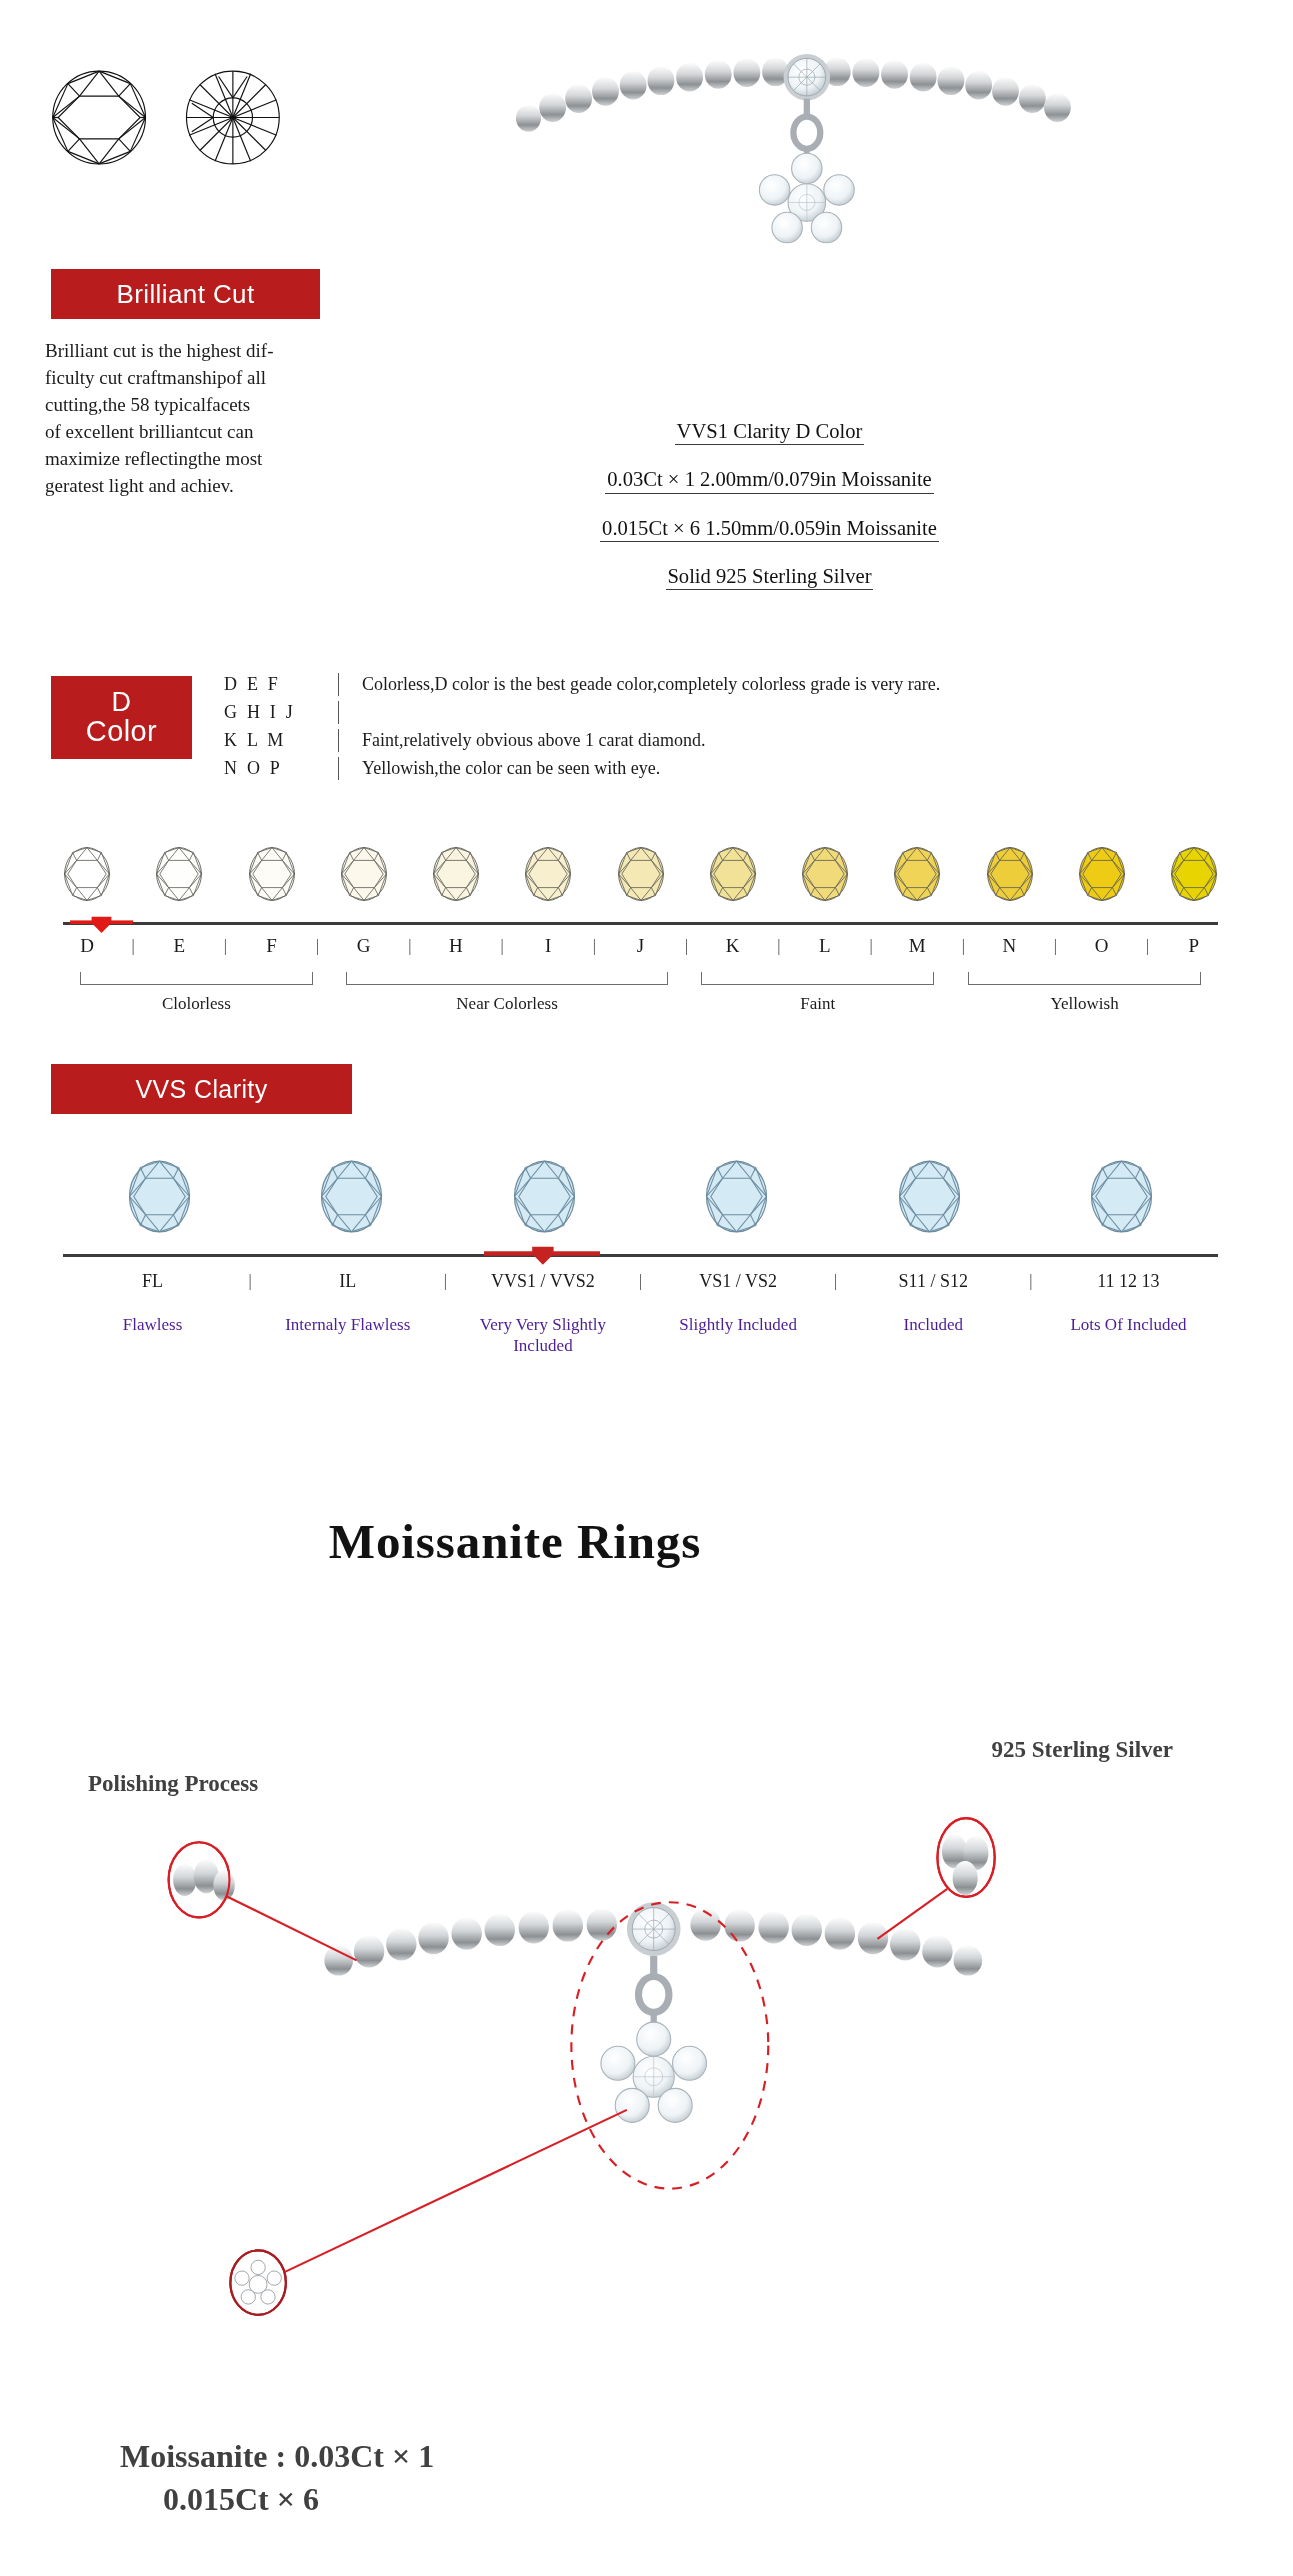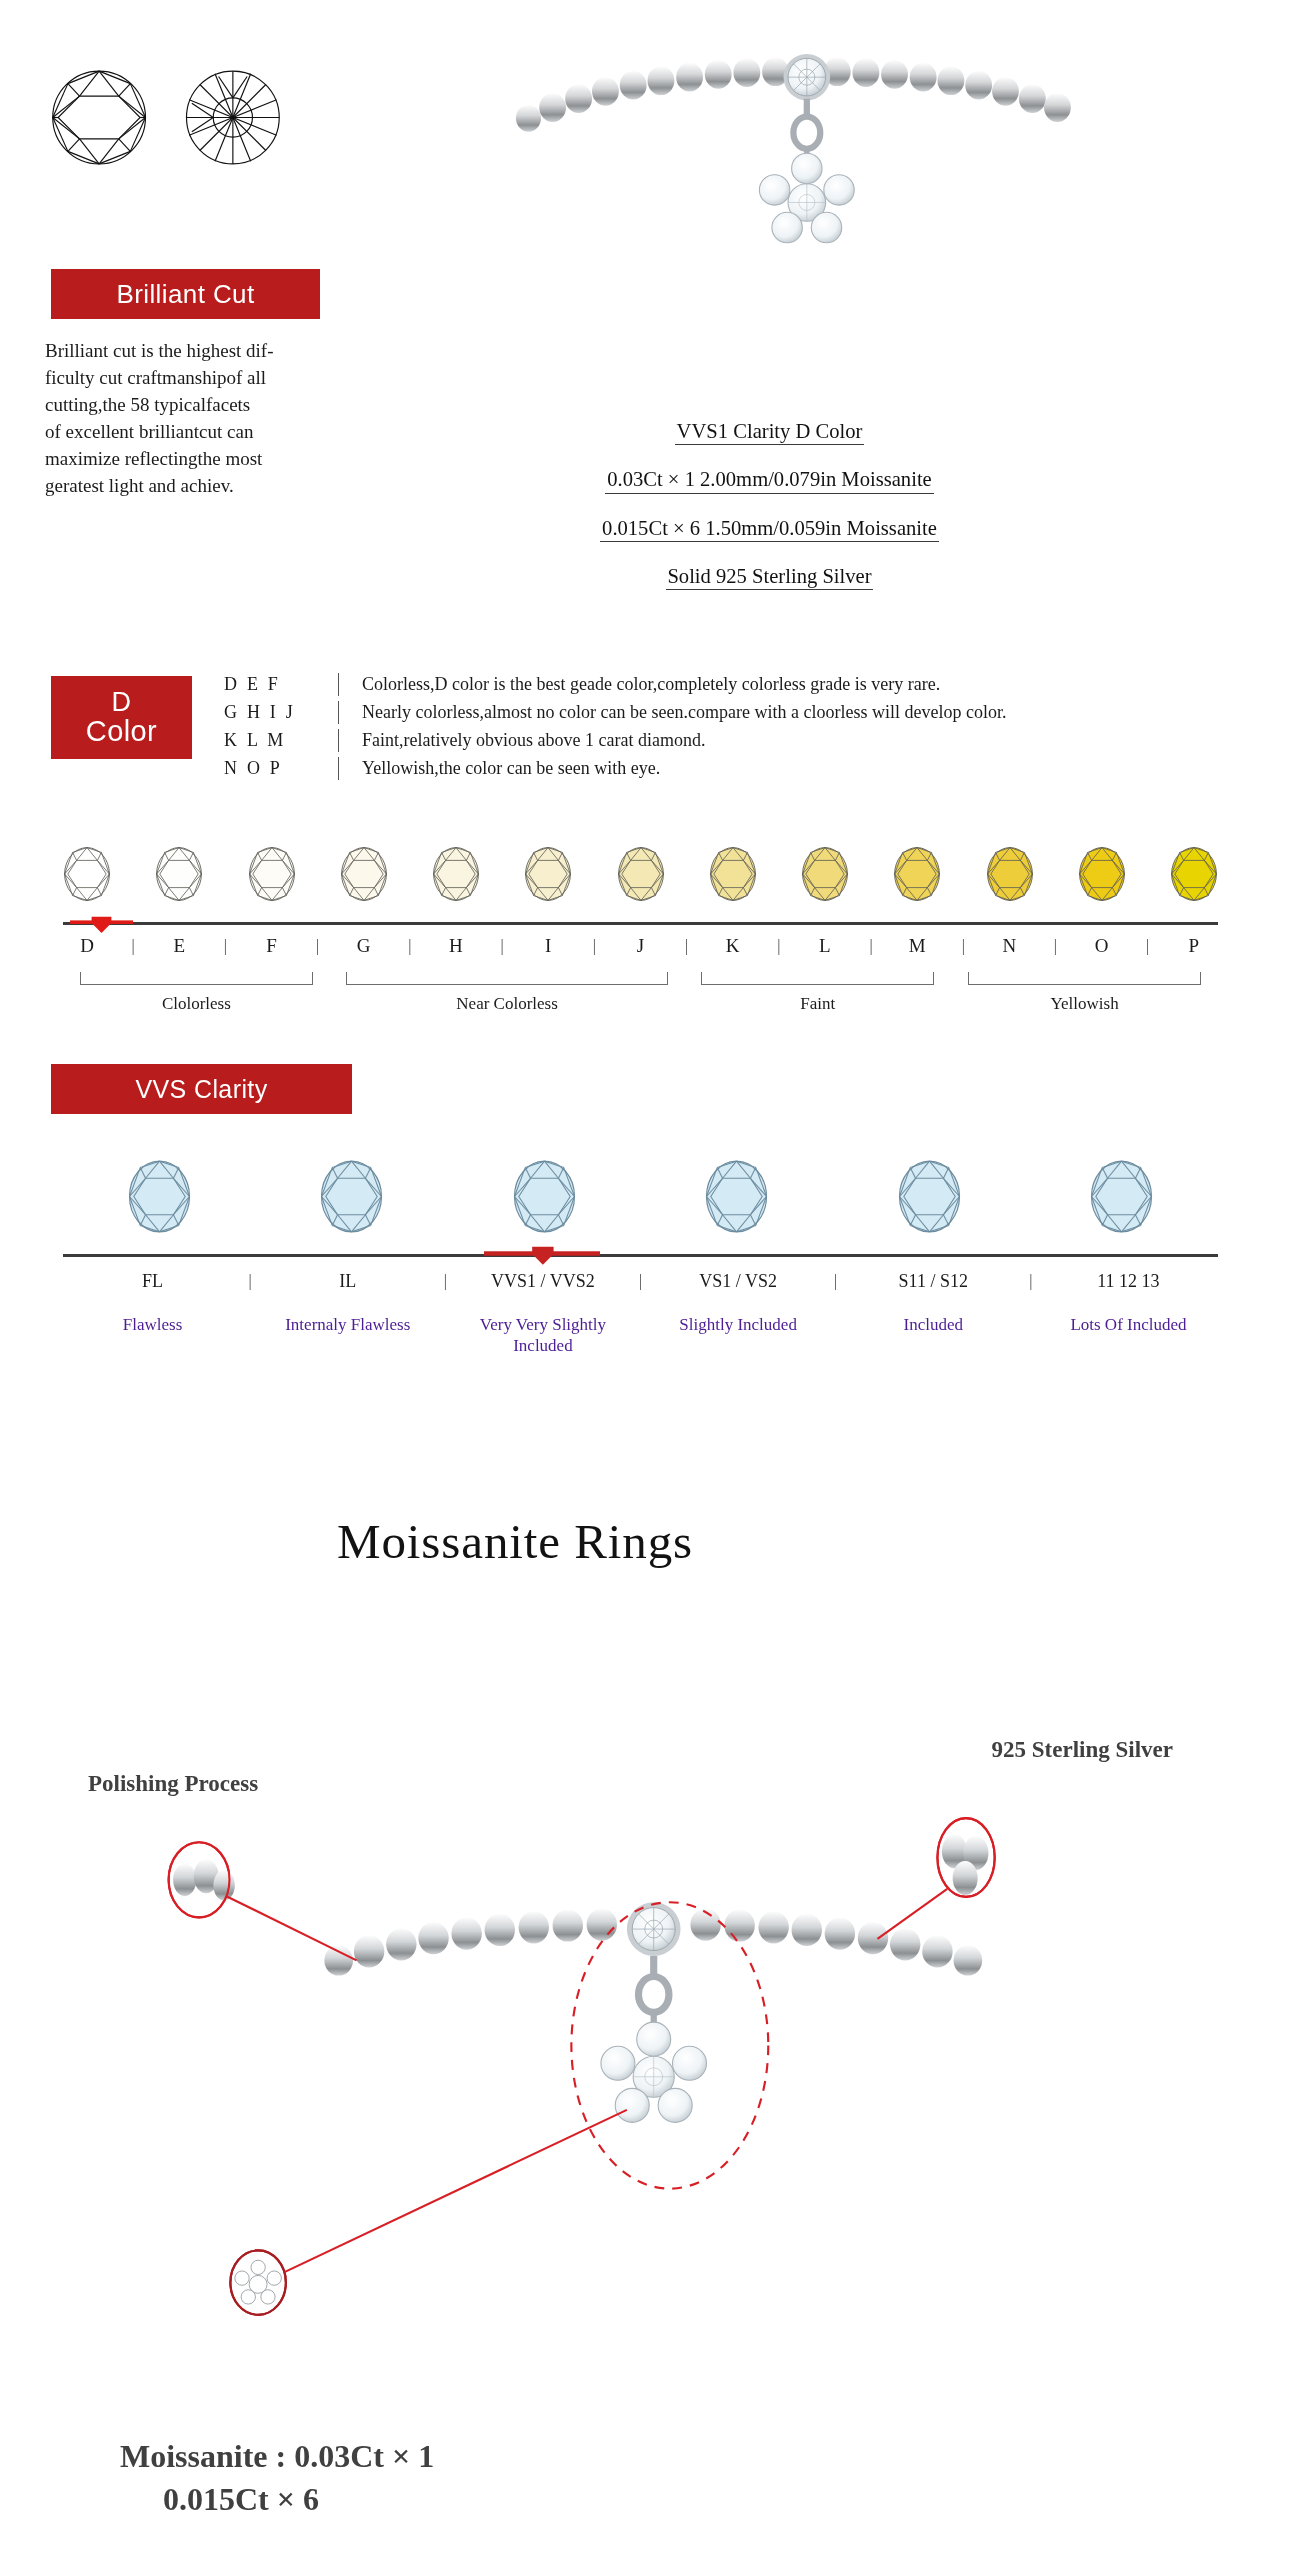--- a/index.html
+++ b/index.html
@@ -92,20 +92,21 @@
   .clab{flex:1;text-align:center;font-size:18px;color:#1b1b1b;}
   .clabpipe{width:16px;text-align:center;font-size:16px;color:#4a4a4a;}
   #clarity-desc{left:63px;top:1314px;width:1155px;height:63px;}
   .cdesc{flex:1;text-align:center;font-size:17px;line-height:1.25;color:#4c1d95;}
 
   
   #main-title{
     left:0;top:1513px;width:1030px;text-align:center;
     font-size:49px;letter-spacing:0.9px;color:#121212;
     font-family:"Liberation Serif", serif;
+    font-weight:bold;
   }
 
   
   #annot-stage{left:0;top:1674px;width:1294px;height:895px;}
   .annot-label{position:absolute;font-size:23px;color:#404040;white-space:nowrap;font-weight:bold;}
   #lbl-polish{left:88px;top:1771px;}
   #lbl-silver{left:1173px;top:1737px;transform:translateX(-100%);}
   #lbl-moiss{left:120px;top:2435px;font-size:32px;line-height:1.35;}
   #lbl-moiss .l2{display:block;padding-left:43px;}
 </style>
@@ -262,21 +263,20 @@
 
 <div class="abs" id="color-grade-table">
   <div class="cg-row">
     <div class="cg-letters">D E F</div>
     <div class="cg-sep"></div>
     <div class="cg-text">Colorless,D color is the best geade color,completely colorless grade is very rare.</div>
   </div>
   <div class="cg-row">
     <div class="cg-letters">G H I J</div>
     <div class="cg-sep"></div>
-    <div class="cg-text">Nearly colorless,almost no color can be seen.compare with a cloorless will develop color.</div>
   </div>
   <div class="cg-row">
     <div class="cg-letters">K L M</div>
     <div class="cg-sep"></div>
     <div class="cg-text">Faint,relatively obvious above 1 carat diamond.</div>
   </div>
   <div class="cg-row">
     <div class="cg-letters">N O P</div>
     <div class="cg-sep"></div>
     <div class="cg-text">Yellowish,the color can be seen with eye.</div>

